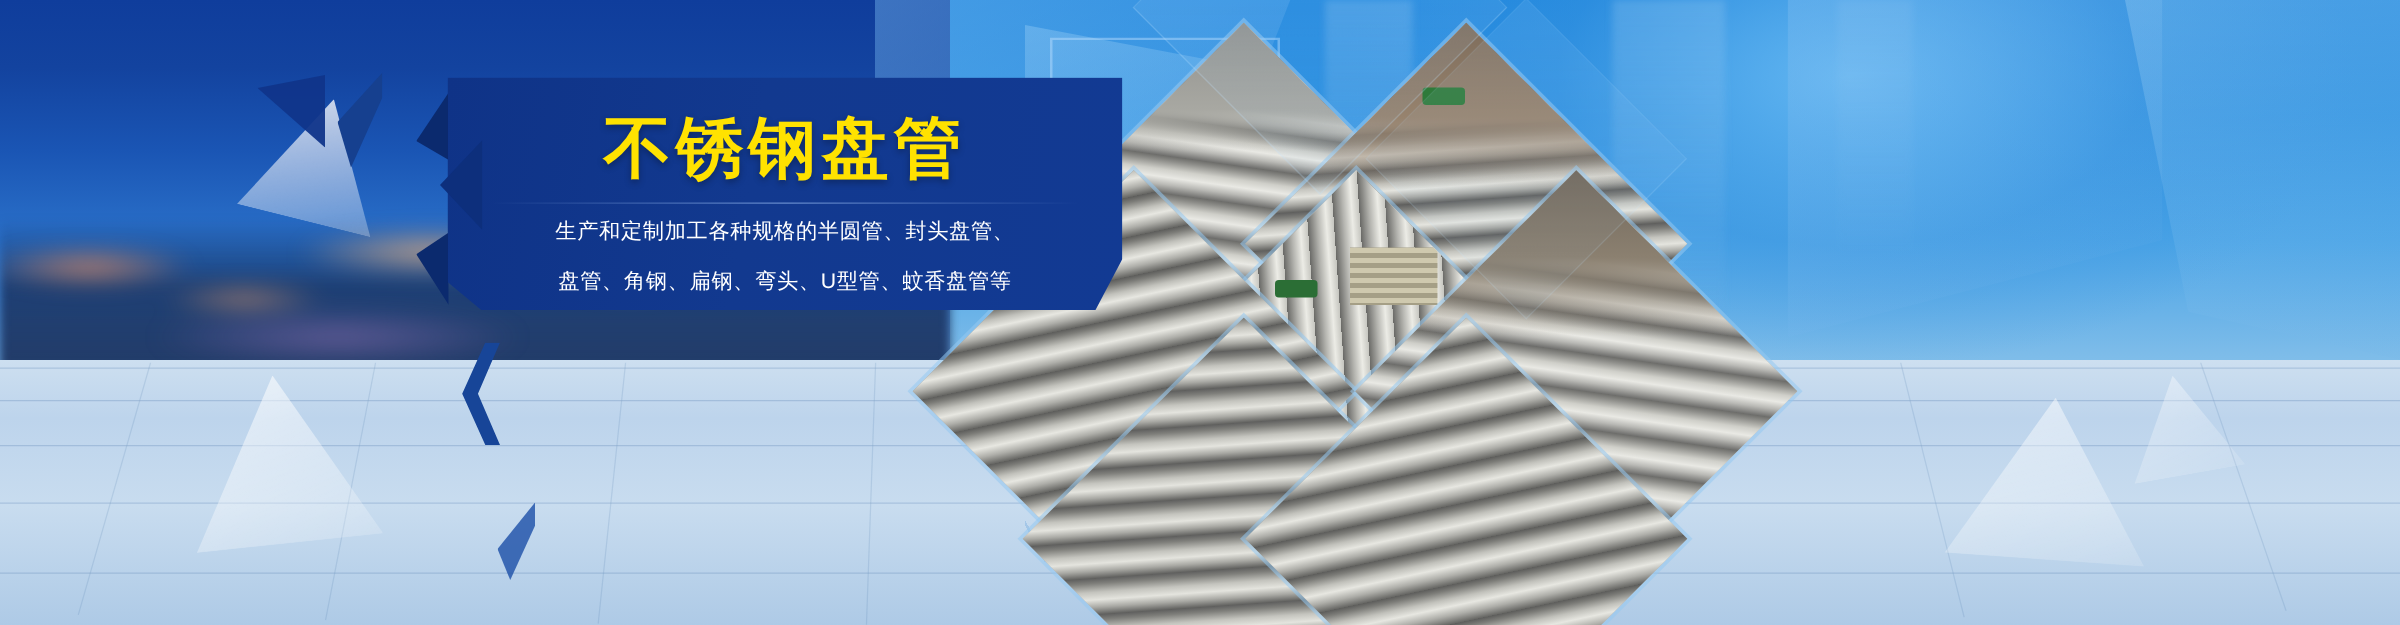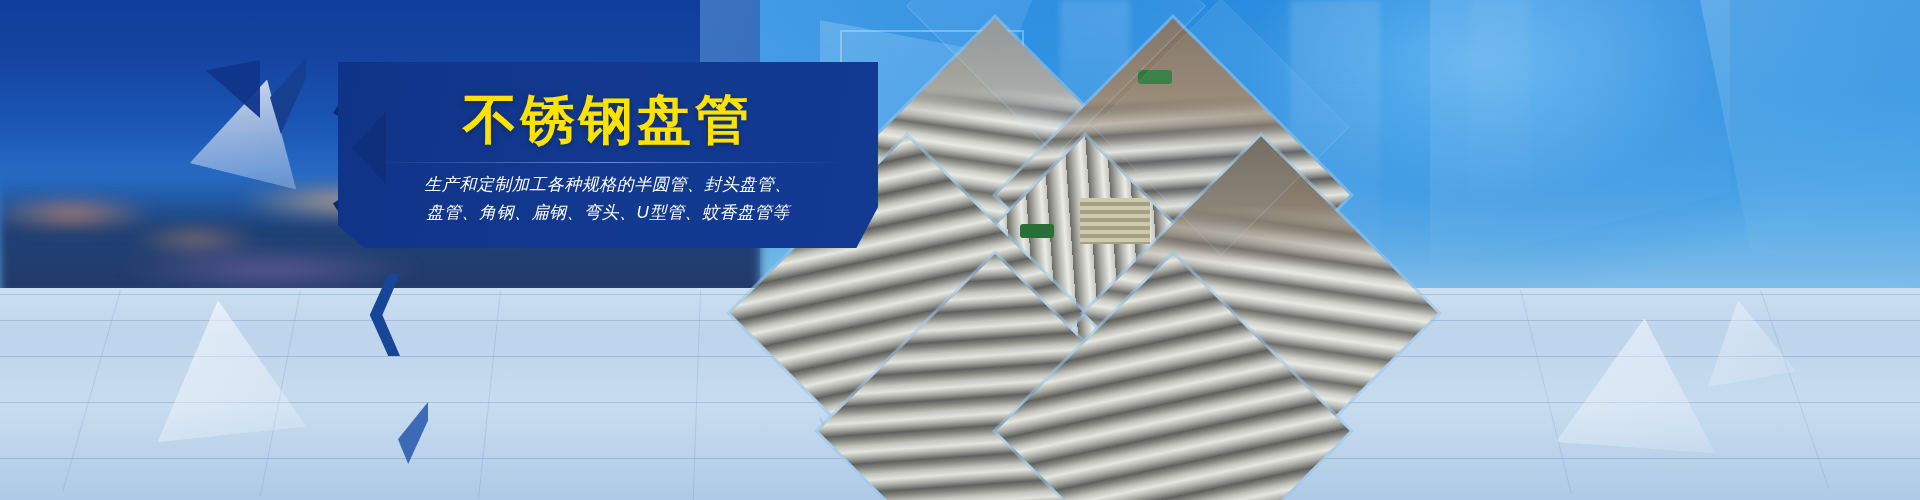--- a/index.html
+++ b/index.html
@@ -58,21 +58,21 @@
     position:absolute;top:0;width:78px;height:240px;
     background:linear-gradient(to bottom,rgba(150,200,240,.30),rgba(120,180,230,.05));
     filter:blur(3px);
   }
 
   
   .facet{position:absolute;pointer-events:none;}
 
   
   .ribbon{
-    position:absolute;left:338px;top:62px;width:540px;height:186px;
+    position:absolute;left:358px;top:62px;width:540px;height:186px;
     background:linear-gradient(100deg,#0f3387 0%,#12398f 45%,#123a93 100%);
     clip-path:polygon(0 0, 100% 0, 100% 78%, 96% 100%, 5% 100%, 0 88%);
     box-shadow:0 10px 26px rgba(6,22,70,.45);
   }
   .ribbon-fold-top{
     position:absolute;left:333px;top:74px;width:26px;height:54px;
     background:#0b2a6e;
     clip-path:polygon(100% 0, 100% 100%, 0 72%);
   }
   .ribbon-fold-bot{
@@ -104,21 +104,21 @@
     text-shadow:0 2px 6px rgba(0,0,0,.30);
     line-height:1;
   }
   .sub-rule{
     width:470px;height:1px;margin:16px auto 0 auto;
     background:linear-gradient(to right,rgba(255,255,255,0),rgba(170,205,255,.55),rgba(255,255,255,0));
   }
   .subtitle{
     color:#ffffff;
     font-size:17px;line-height:1.55;
-    text-align:center;margin-top:9px;letter-spacing:.5px;font-style:italic;
+    text-align:center;margin-top:9px;letter-spacing:.5px;
   }
 
   
   .yellow-wrap{position:absolute;left:352px;top:256px;width:468px;height:62px;}
   .yellow-bar{
     position:absolute;left:28px;top:0;width:440px;height:62px;
     background:#fff200;
     clip-path:polygon(0 0, 100% 0, 100% 100%, 6% 100%, 0 68%);
   }
   .yellow-tail-l{
@@ -324,19 +324,19 @@
 
   <div class="ribbon-notch-a"></div>
   <div class="ribbon-fold-top"></div>
   <div class="ribbon-fold-bot"></div>
 
   <div class="ribbon">
     <div class="ribbon-inner">
       <div class="title">不锈钢盘管</div>
       <div class="sub-rule"></div>
       <div class="subtitle">生产和定制加工各种规格的半圆管、封头盘管、</div>
-      <div class="subtitle" style="margin-top:2px;">盘管、角钢、扁钢、弯头、U型管、蚊香盘管等</div>
+      <div class="subtitle" style="margin-top:14px;">盘管、角钢、扁钢、弯头、U型管、蚊香盘管等</div>
     </div>
   </div>
   <div class="ribbon-arrow"></div>
 
 
 </div>
 
 </body></html>

